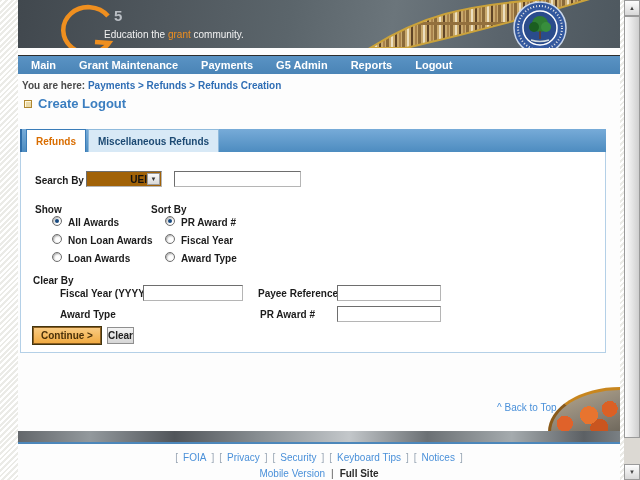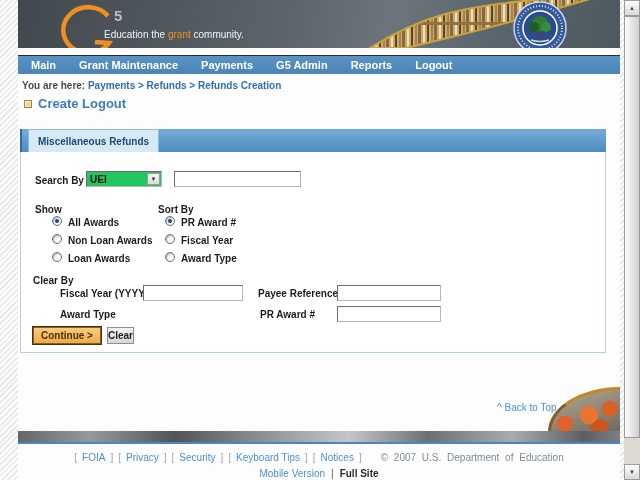--- a/index.html
+++ b/index.html
@@ -47,23 +47,23 @@
   .tab.inactive { background:#d8e9f6; color:#1d4a73; margin-left:2px; }
   .panel {
     position:absolute; left:2px; top:152px; width:586px; height:201px;
     background:#ffffff; border:1px solid #b4d0e7; border-top:none;
   }
 
   
   .lbl { position:absolute; font-size:10px; font-weight:bold; color:#1c1c1c; white-space:nowrap; }
   .tin { position:absolute; height:16px; font-size:10px; padding:1px 2px;
     border:1px solid; border-color:#6e6e6e #b5b5b5 #b5b5b5 #6e6e6e; background:#fff; }
-  .sel { position:absolute; height:16px; background:#22c55e; border:1px solid;
+  .sel { position:absolute; height:16px; background:#a16207; border:1px solid;
     border-color:#6e6e6e #b5b5b5 #b5b5b5 #6e6e6e; font-size:10px; color:#111;
-    display:flex; align-items:center; cursor:pointer; }
+    display:flex; align-items:center; cursor:pointer;text-align:right; }
   .sel .sv { flex:1; padding-left:3px; font-weight:bold; }
   .sel .ar { width:13px; height:12px; margin-right:1px; background:linear-gradient(#fafafa,#d9d9d9);
     border:1px solid #9a9a9a; font-size:6px; color:#333; display:flex; align-items:center; justify-content:center; }
   .radio { position:absolute; width:10px; height:10px; border-radius:50%; background:#fff;
     border:1px solid #6e6e6e; box-shadow:inset 1px 1px 2px rgba(0,0,0,.35); cursor:pointer; }
   .radio.checked::after { content:""; display:block; width:4px; height:4px; margin:2px;
     border-radius:50%; background:#17497f; }
   .btn { position:absolute; height:17px; font-size:10px; font-weight:bold; cursor:pointer;
     display:flex; align-items:center; justify-content:center; font-family:"Liberation Sans",sans-serif; }
   .btn.continue { left:15px; top:327px; width:68px; color:#4a3008;
@@ -159,34 +159,35 @@
     </div>
 
     <div class="crumb"><span>You are here: </span><span class="path">Payments &gt; Refunds &gt; Refunds Creation</span></div>
 
     <div class="titlerow">
       <span class="titleicon"></span>
       <span class="pagetitle">Create Logout</span>
     </div>
 
     <div class="tabstrip">
+      <div class="tab active">Refunds</div>
       <div class="tab inactive">Miscellaneous Refunds</div>
     </div>
 
     <div class="panel"></div>
 
     <span class="lbl" style="left:17px; top:175px">Search By</span>
     <div class="sel" style="left:68px; top:171px; width:76px">
       <span class="sv">UEI</span>
       <span class="ar">▼</span>
     </div>
     <input class="tin" style="left: 156px; top: 171px; width: 127px;" type="text" value="">
 
     <span class="lbl" style="left:17px; top:204px">Show</span>
-    <span class="lbl" style="left:140px; top:204px">Sort By</span>
+    <span class="lbl" style="left:133px; top:204px">Sort By</span>
 
     <span class="radio checked" style="left:34px; top:216px"></span>
     <span class="lbl" style="left:50px; top:217px">All Awards</span>
     <span class="radio" style="left:34px; top:234px"></span>
     <span class="lbl" style="left:50px; top:235px">Non Loan Awards</span>
     <span class="radio" style="left:34px; top:252px"></span>
     <span class="lbl" style="left:50px; top:253px">Loan Awards</span>
 
     <span class="radio checked" style="left:147px; top:216px"></span>
     <span class="lbl" style="left:163px; top:217px">PR Award #</span>
@@ -223,21 +224,20 @@
       <span class="br">]</span>
       <span class="br">[</span>
       <span class="lk">Security</span>
       <span class="br">]</span>
       <span class="br">[</span>
       <span class="lk">Keyboard Tips</span>
       <span class="br">]</span>
       <span class="br">[</span>
       <span class="lk">Notices</span>
       <span class="br">]</span>
-      <span class="cp">© 2007 U.S. Department of Education</span>
     </div>
     <div class="f2">
       <span class="lk">Mobile Version</span>
       <span class="dv">|</span>
       <span class="fs">Full Site</span>
     </div>
   </div>
 
   <div class="sb">
     <div class="btnbox up">▲</div>

